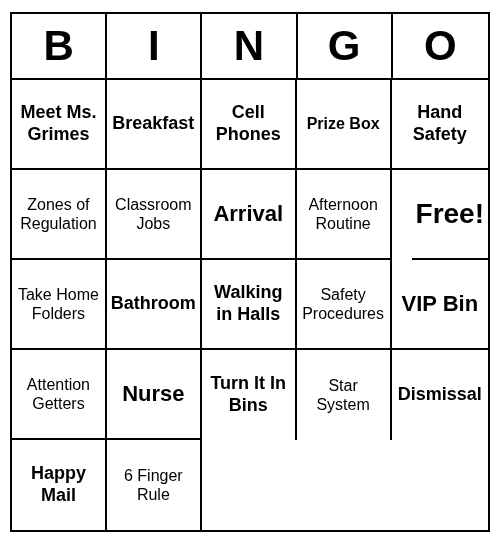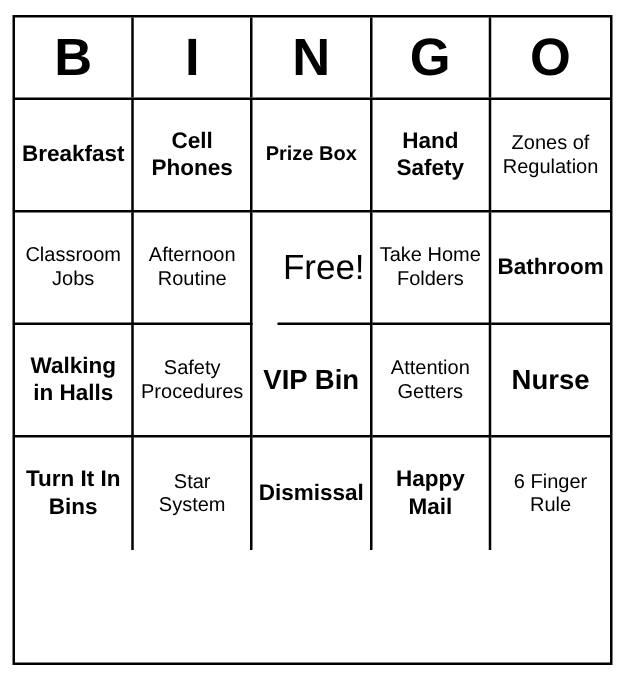--- a/index.html
+++ b/index.html
@@ -60,47 +60,49 @@
     }
     .cell-medium {
       font-size: 18px;
       font-weight: bold;
     }
     .cell-small {
       font-size: 16px;
     }
     .free-cell {
       font-size: 28px;
-      font-weight: normal;
+      font-weight: bold;
       margin-left: 20px;
     }
     .prize-box {
       font-size: 16px;
       font-weight: bold;
       line-height: 1.1;
     }
   </style>
 </head>
 <body>
 
 <div class="bingo-card">
   <div class="bingo-header">
   <div class="bingo-letter">B</div>
       <div class="bingo-letter">I</div>
       <div class="bingo-letter">N</div>
       <div class="bingo-letter">G</div>
       <div class="bingo-letter">O</div>
     </div>
   <div class="bingo-grid">
+      <div class="bingo-cell cell-medium">Meet Ms. Grimes</div>
       <div class="bingo-cell cell-medium">Breakfast</div>
       <div class="bingo-cell cell-medium">Cell Phones</div>
       <div class="bingo-cell prize-box">Prize Box</div>
       <div class="bingo-cell cell-medium">Hand Safety</div>
       <div class="bingo-cell cell-small">Zones of Regulation</div>
       <div class="bingo-cell cell-small">Classroom Jobs</div>
+      <div class="bingo-cell cell-large">Arrival</div>
       <div class="bingo-cell cell-small">Afternoon Routine</div>
       <div class="bingo-cell free-cell">Free!</div>
       <div class="bingo-cell cell-small">Take Home Folders</div>
       <div class="bingo-cell cell-medium">Bathroom</div>
       <div class="bingo-cell cell-medium">Walking in Halls</div>
       <div class="bingo-cell cell-small">Safety Procedures</div>
       <div class="bingo-cell cell-large">VIP Bin</div>
       <div class="bingo-cell cell-small">Attention Getters</div>
       <div class="bingo-cell cell-large">Nurse</div>
       <div class="bingo-cell cell-medium">Turn It In Bins</div>

